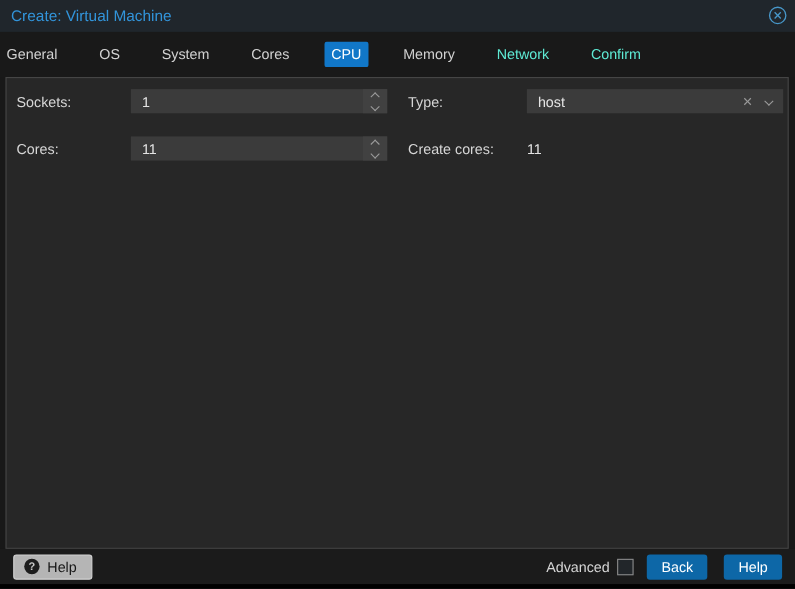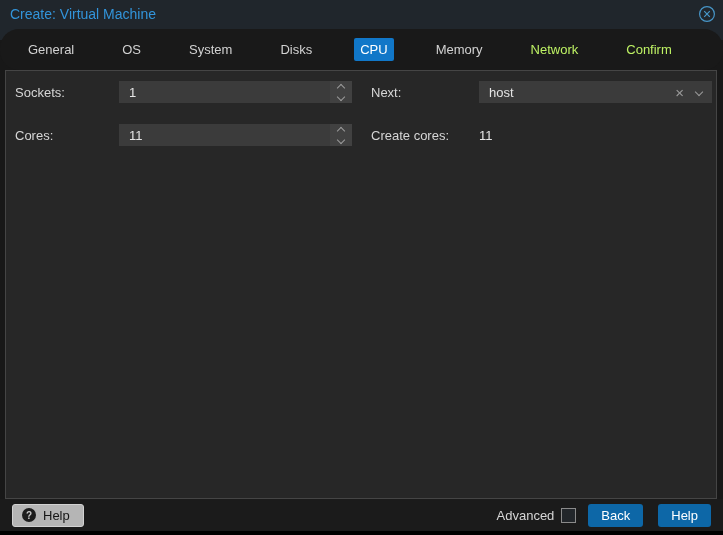--- a/index.html
+++ b/index.html
@@ -8,25 +8,25 @@
     background:#181818; font-family:"Liberation Sans", sans-serif;
     -webkit-font-smoothing:antialiased;
   }
   
   .titlebar { position:absolute; top:0; left:0; right:0; height:40px; background:#20262c; }
   .title { position:absolute; left:10px; top:6px; font-size:14px; color:#3294da; white-space:nowrap; }
   .close-btn { position:absolute; right:7px; top:5px; width:18px; height:18px; cursor:pointer; }
   
   .tabbar {
     position:absolute; top:29px; left:0; right:0; height:41px; background:#191919;
-    display:flex; align-items:center; padding-left:22px; gap:36px; box-sizing:border-box;border-radius:19px;
+    display:flex; align-items:center; gap:26px; box-sizing:border-box;
   }
   .tab { font-size:13px; color:#d2d2d2; padding:4px 6px; border-radius:2px; white-space:nowrap; }
   .tab.active { background:#1177c8; color:#ffffff; }
-  .tab.disabled { color:#bef264; }
+  .tab.disabled { color:#5eead4; }
   
   .panel {
     position:absolute; left:5px; top:70px; width:712px; height:429px;
     background:#272727; border:1px solid #454545; box-sizing:border-box;
   }
   .col { position:absolute; top:10px; }
   .col.left { left:9px; }
   .col.right { left:365px; }
   .row { display:flex; align-items:center; height:22px; margin-bottom:21px; }
   .flabel { width:104px; font-size:13px; color:#d6d6d6; }
@@ -84,21 +84,21 @@
         <circle cx="9" cy="9" r="7.4" fill="none" stroke="#4796c8" stroke-width="1.2"></circle>
         <path d="M6.2 6.2 L11.8 11.8 M11.8 6.2 L6.2 11.8" stroke="#4796c8" stroke-width="1.2"></path>
       </svg>
     </div>
   </div>
 
   <div class="tabbar">
     <div class="tab">General</div>
     <div class="tab">OS</div>
     <div class="tab">System</div>
-    <div class="tab">Disks</div>
+    <div class="tab">Cores</div>
     <div class="tab active">CPU</div>
     <div class="tab">Memory</div>
     <div class="tab disabled">Network</div>
     <div class="tab disabled">Confirm</div>
   </div>
 
   <div class="panel">
 
     <div class="col left">
       <div class="row">
@@ -118,21 +118,21 @@
           <div class="spinner">
             <span class="chev up"></span>
             <span class="chev down"></span>
           </div>
         </div>
       </div>
     </div>
 
     <div class="col right">
       <div class="row">
-        <div class="flabel">Next:</div>
+        <div class="flabel">Type:</div>
         <div class="field">
           <div class="val">host</div>
           <div class="combo-icons">
             <span class="clear-x">×</span>
             <span class="chev down"></span>
           </div>
         </div>
       </div>
       <div class="row">
         <div class="flabel">Create cores:</div>

